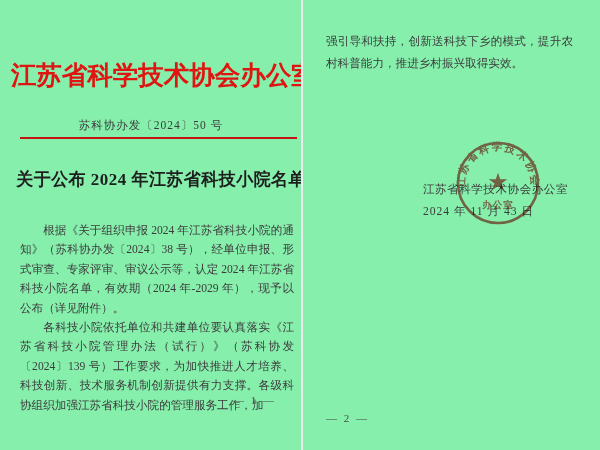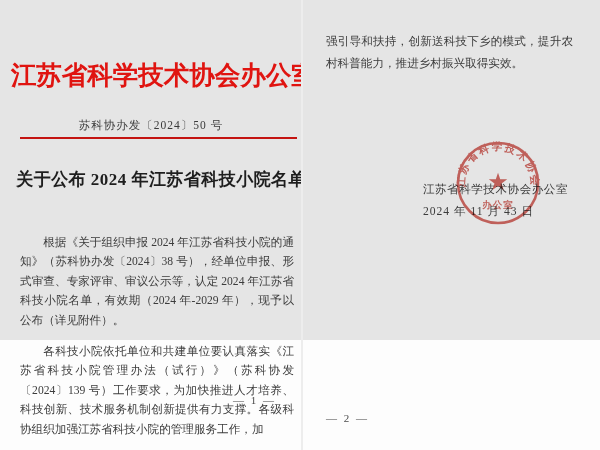--- a/index.html
+++ b/index.html
@@ -6,21 +6,21 @@
   html, body { background: #ffffff; }
   body {
     font-family: "Liberation Serif", "DejaVu Serif", serif;
     width: 600px; height: 450px; overflow: hidden;
   }
   .canvas {
     position: relative; width: 600px; height: 450px;
     background: #fdfdfd;
   }
   .page {
-    position: absolute; top: 0; height: 340px; background: #e5e5e5;
+    position: absolute; top: 0; height: 450px; background: #86efac;
   }
   .page-left  { left: 0; width: 302px; }
   .page-right { left: 303px; width: 297px; }
   .page-divider {
     position: absolute; left: 301px; top: 0; width: 2px; height: 450px;
     background: #ededed;
   }
   
   .letterhead {
     position: absolute; top: 58px; left: 8px; right: 5px;
@@ -42,21 +42,21 @@
     position: absolute; top: 167px; left: 12px; right: 8px;
     text-align: center; font-size: 17.5px; font-weight: bold; color: #1e1e1e;
     letter-spacing: 0.5px; white-space: nowrap;
     transform: scaleX(0.97); transform-origin: center;
   }
   .body-text {
     position: absolute; top: 221px; left: 20px; right: 8px;
     font-size: 11.6px; line-height: 19.4px; color: #3c3c3c;
     text-align: justify;
   }
-  .body-text p.indent { text-indent: 2em; margin-top: 12px; }
+  .body-text p.indent { text-indent: 2em; }
   .page-footer {
     position: absolute; font-size: 11px; color: #4a4a4a; letter-spacing: 2px;
   }
   .footer-1 { top: 394px; right: 26px; }
   .footer-2 { top: 412px; left: 23px; }
   
   .cont-text {
     position: absolute; top: 31px; left: 23px; right: 27px;
     font-size: 11.6px; line-height: 21.8px; color: #3c3c3c;
     text-align: justify;

